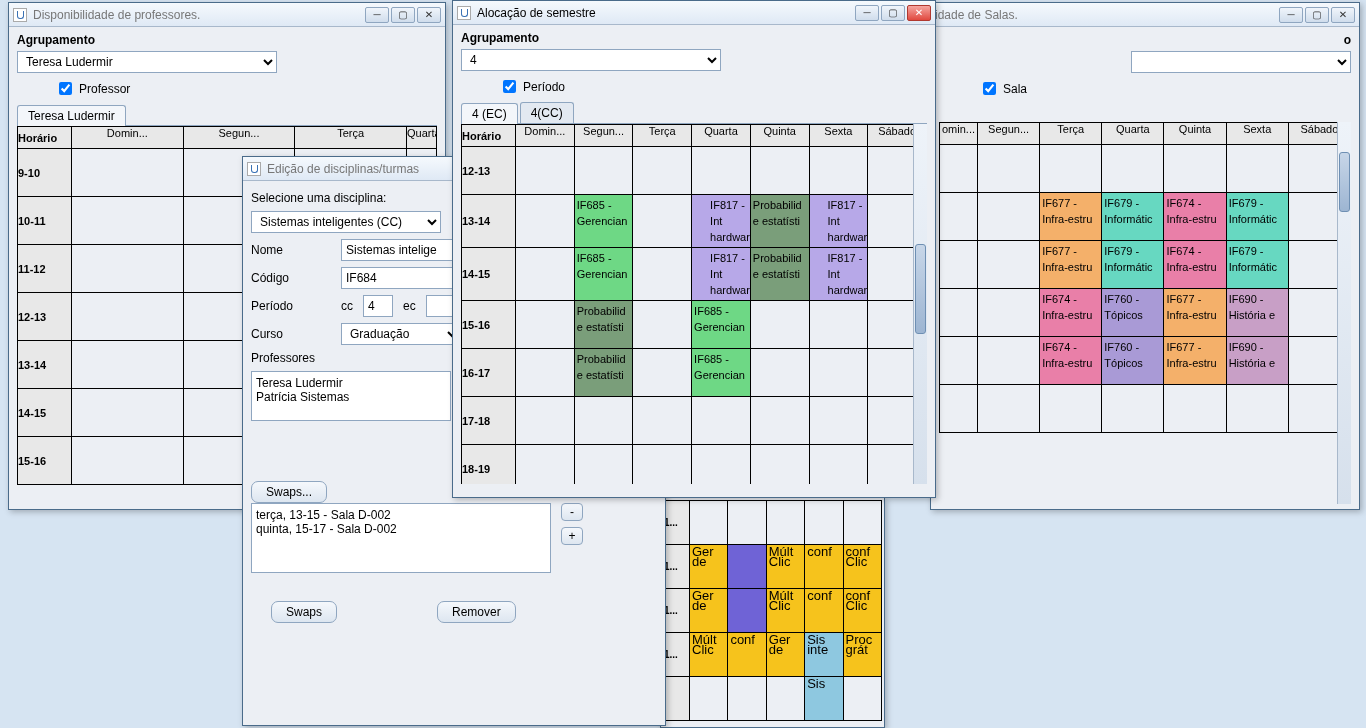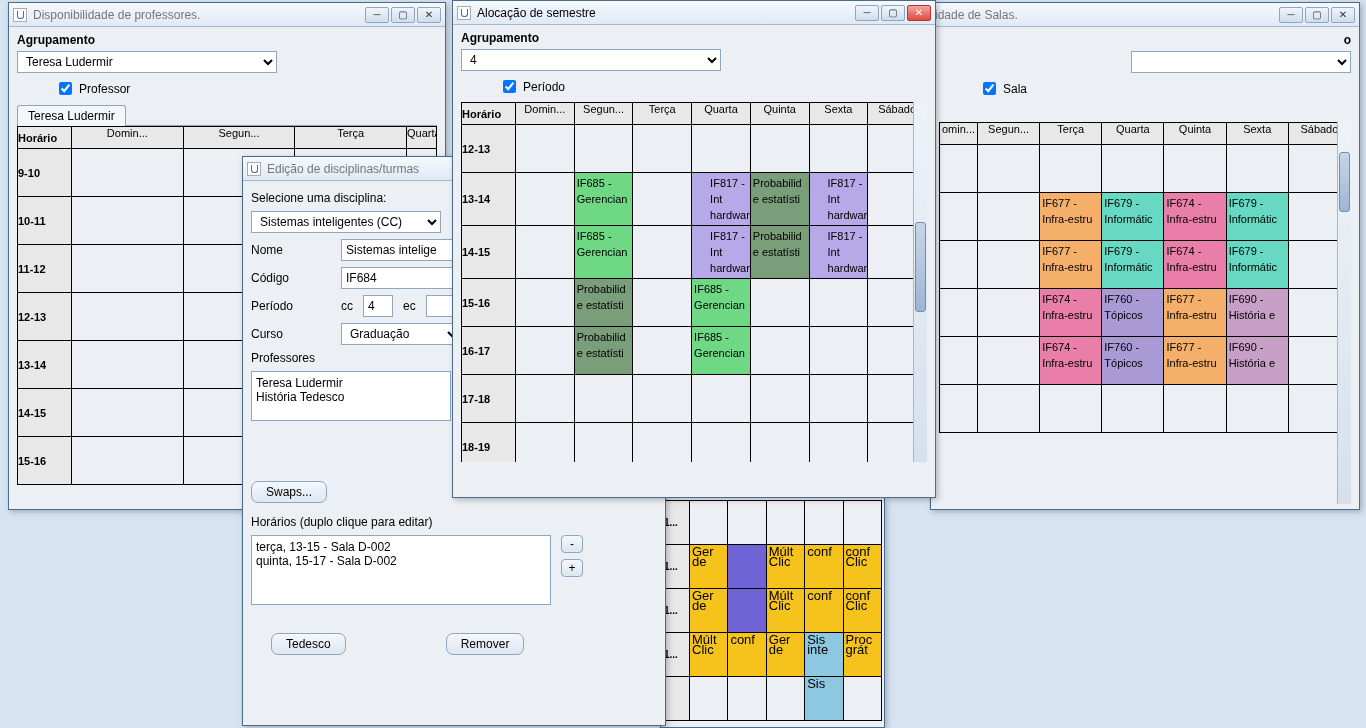--- a/index.html
+++ b/index.html
@@ -388,37 +388,36 @@
       <span>ec</span>
       <input type="text" style="width: 30px;" value="">
     </div>
     <div class="formrow">
       <label>Curso</label>
       <select style="width:120px"><option>Graduação</option></select>
     </div>
     <div style="margin:6px 0;">Professores</div>
     <div class="listbox" style="width:200px;height:50px;">
       <div>Teresa Ludermir</div>
-      <div>História Tedesco</div>
+      <div>Patrícia Sistemas</div>
     </div>
     <div style="height:60px;"></div>
     <button class="btn">Swaps...</button>
-    <div style="margin:12px 0 6px 0;">Horários (duplo clique para editar)</div>
     <div style="display:flex; gap:10px; align-items:flex-start;">
       <div class="listbox" style="width:300px;height:70px;">
         <div>terça, 13-15  - Sala D-002</div>
         <div>quinta, 15-17  - Sala D-002</div>
       </div>
       <div style="display:flex;flex-direction:column;gap:6px;">
         <div class="roundbtn">-</div>
         <div class="roundbtn">+</div>
       </div>
     </div>
     <div style="margin-top:28px; display:flex; gap:100px; padding-left:20px;">
-      <button class="btn">Tedesco</button>
+      <button class="btn">Swaps</button>
       <button class="btn">Remover</button>
     </div>
   </div>
 </div>
 
 <div class="window" style="left:452px; top:0px; width:484px; height:498px;">
   <div class="titlebar">
     <span class="java-icon"></span>
     <span class="title">Alocação de semestre</span>
     <div class="winbtns">
@@ -428,20 +427,24 @@
     </div>
   </div>
   <div class="content">
     <div class="group-label">Agrupamento</div>
     <select class="wide">
       <option>4</option>
     </select>
     <div class="check-row">
       <input type="checkbox" checked="" style="">
       <span>Período</span>
+    </div>
+    <div class="tabstrip">
+      <div class="tab active">4 (EC)</div>
+      <div class="tab">4(CC)</div>
     </div>
     <div class="grid-wrap" style="height:360px;">
       <table class="grid">
         <tbody>
             <tr>
           <th class="rowh">Horário</th>
           <th>Domin...</th>
           <th>Segun...</th>
           <th>Terça</th>
           <th>Quarta</th>

